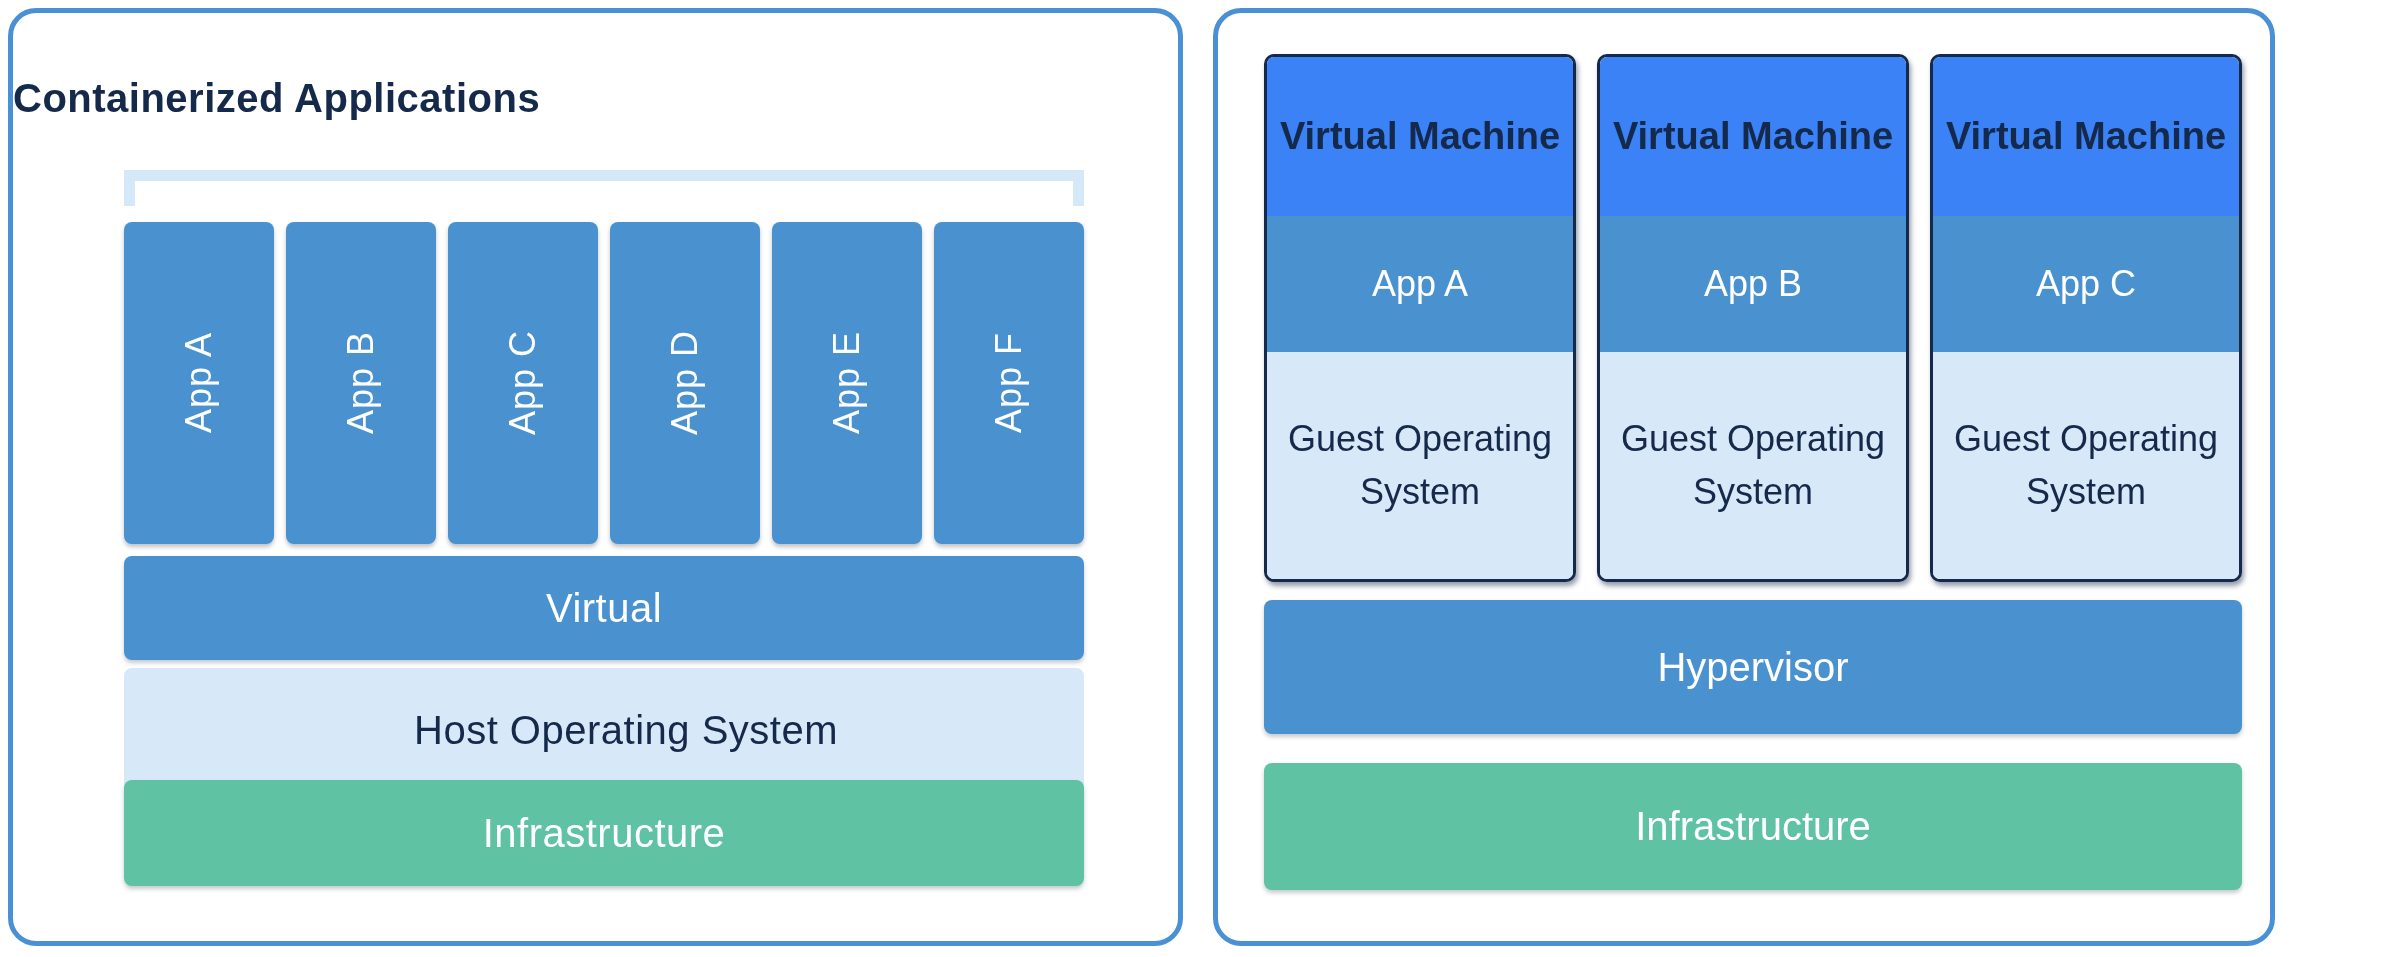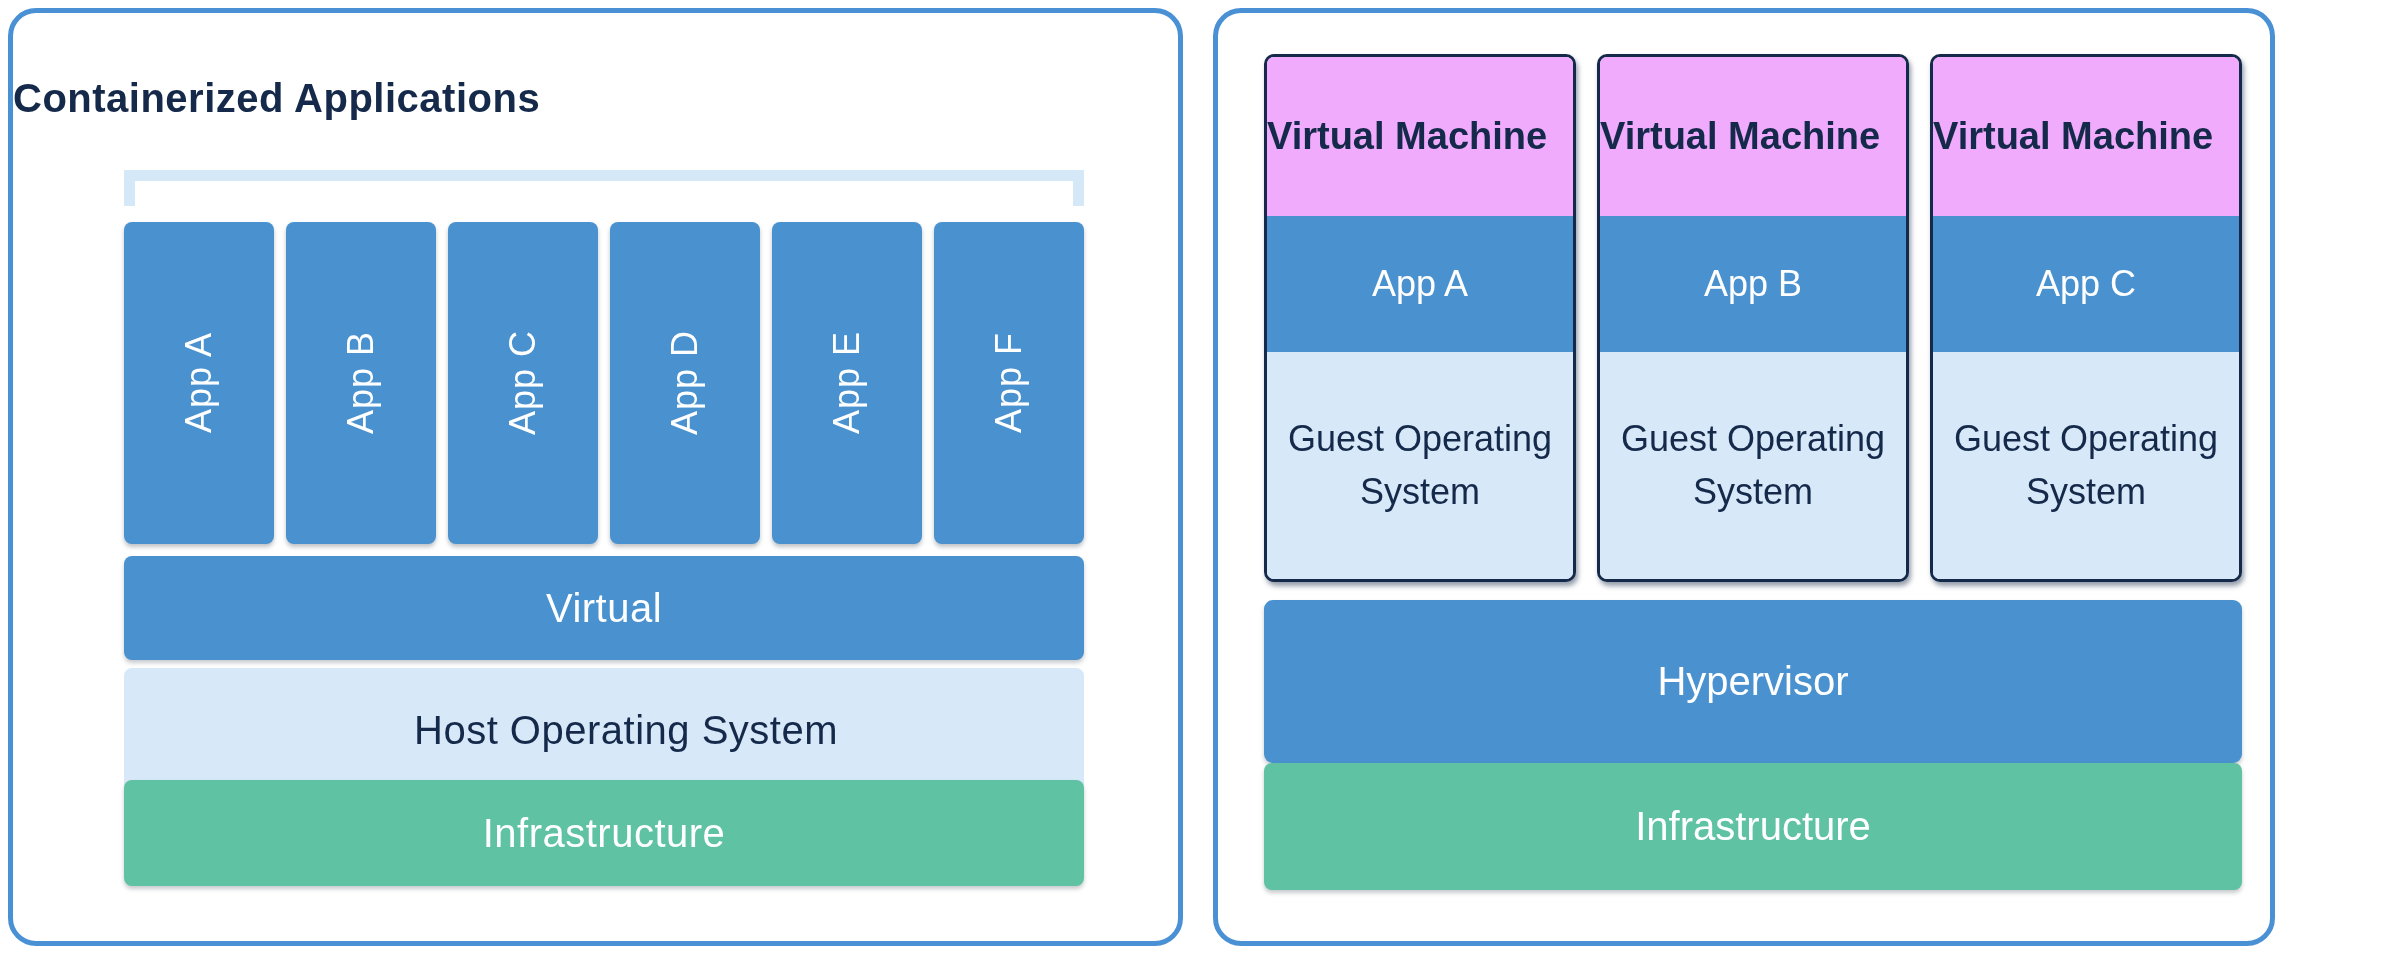--- a/index.html
+++ b/index.html
@@ -116,21 +116,22 @@
     border-radius:10px;
     display:flex;
     flex-direction:column;
     overflow:hidden;
     box-shadow:2px 4px 5px rgba(20,40,70,0.45);
   }
   .vm-header{
     height:159px;
     display:flex;
     align-items:center;
-    background:#f0abfc;
+    justify-content:center;
+    background:#3b82f6;
   }
   .vm-header-label{
     font-weight:bold;
     font-size:38px;
     color:var(--navy);
   }
   .vm-app{
     height:136px;
     background:var(--accent-blue);
     display:flex;
@@ -156,21 +157,21 @@
     left:46px;
     width:978px;
     border-radius:8px;
     display:flex;
     align-items:center;
     justify-content:center;
     font-size:40px;
     color:#ffffff;
     box-shadow:0 3px 4px rgba(70,80,90,0.3);
   }
-  .bar-hypervisor{top:587px;height:163px;background:var(--accent-blue);border-radius:9px;}
+  .bar-hypervisor{top:587px;height:134px;background:var(--accent-blue);}
   .bar-infra-right{top:750px;height:127px;background:var(--green);}
 </style>
 </head>
 <body>
 
 <div class="stage">
 
   <section class="panel panel-left">
     <h2 class="diagram-title">Containerized Applications</h2>
 

